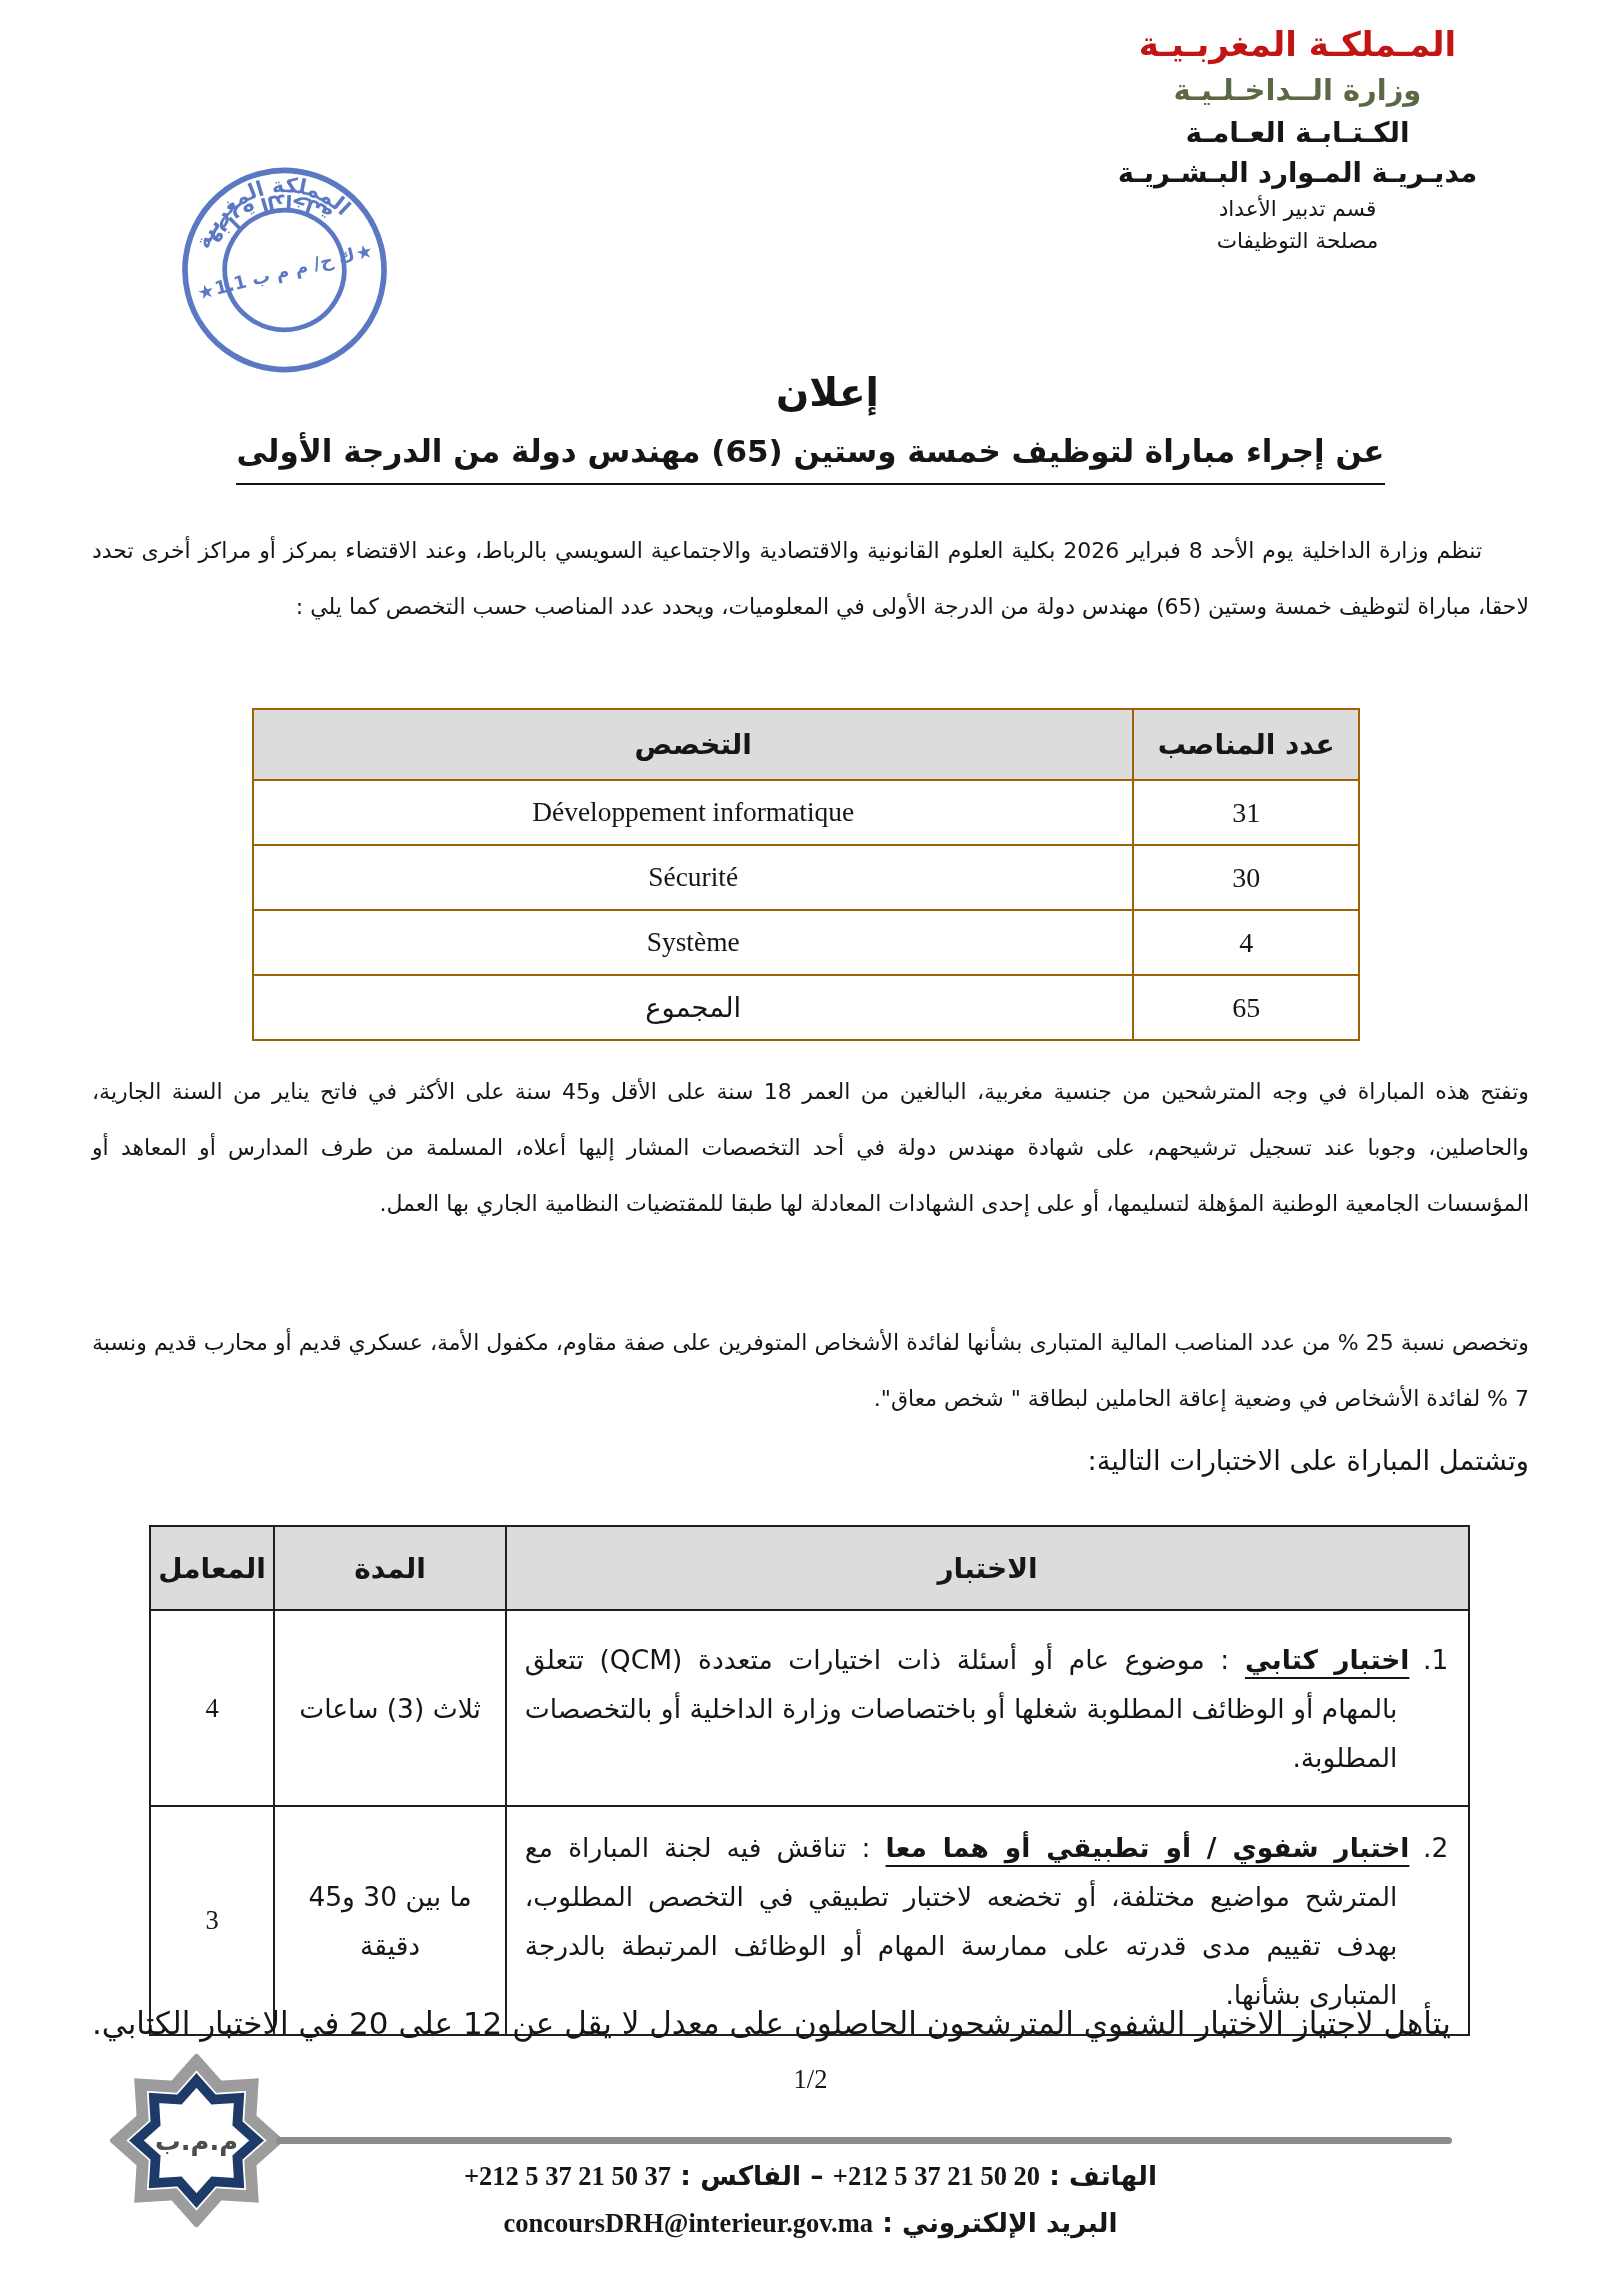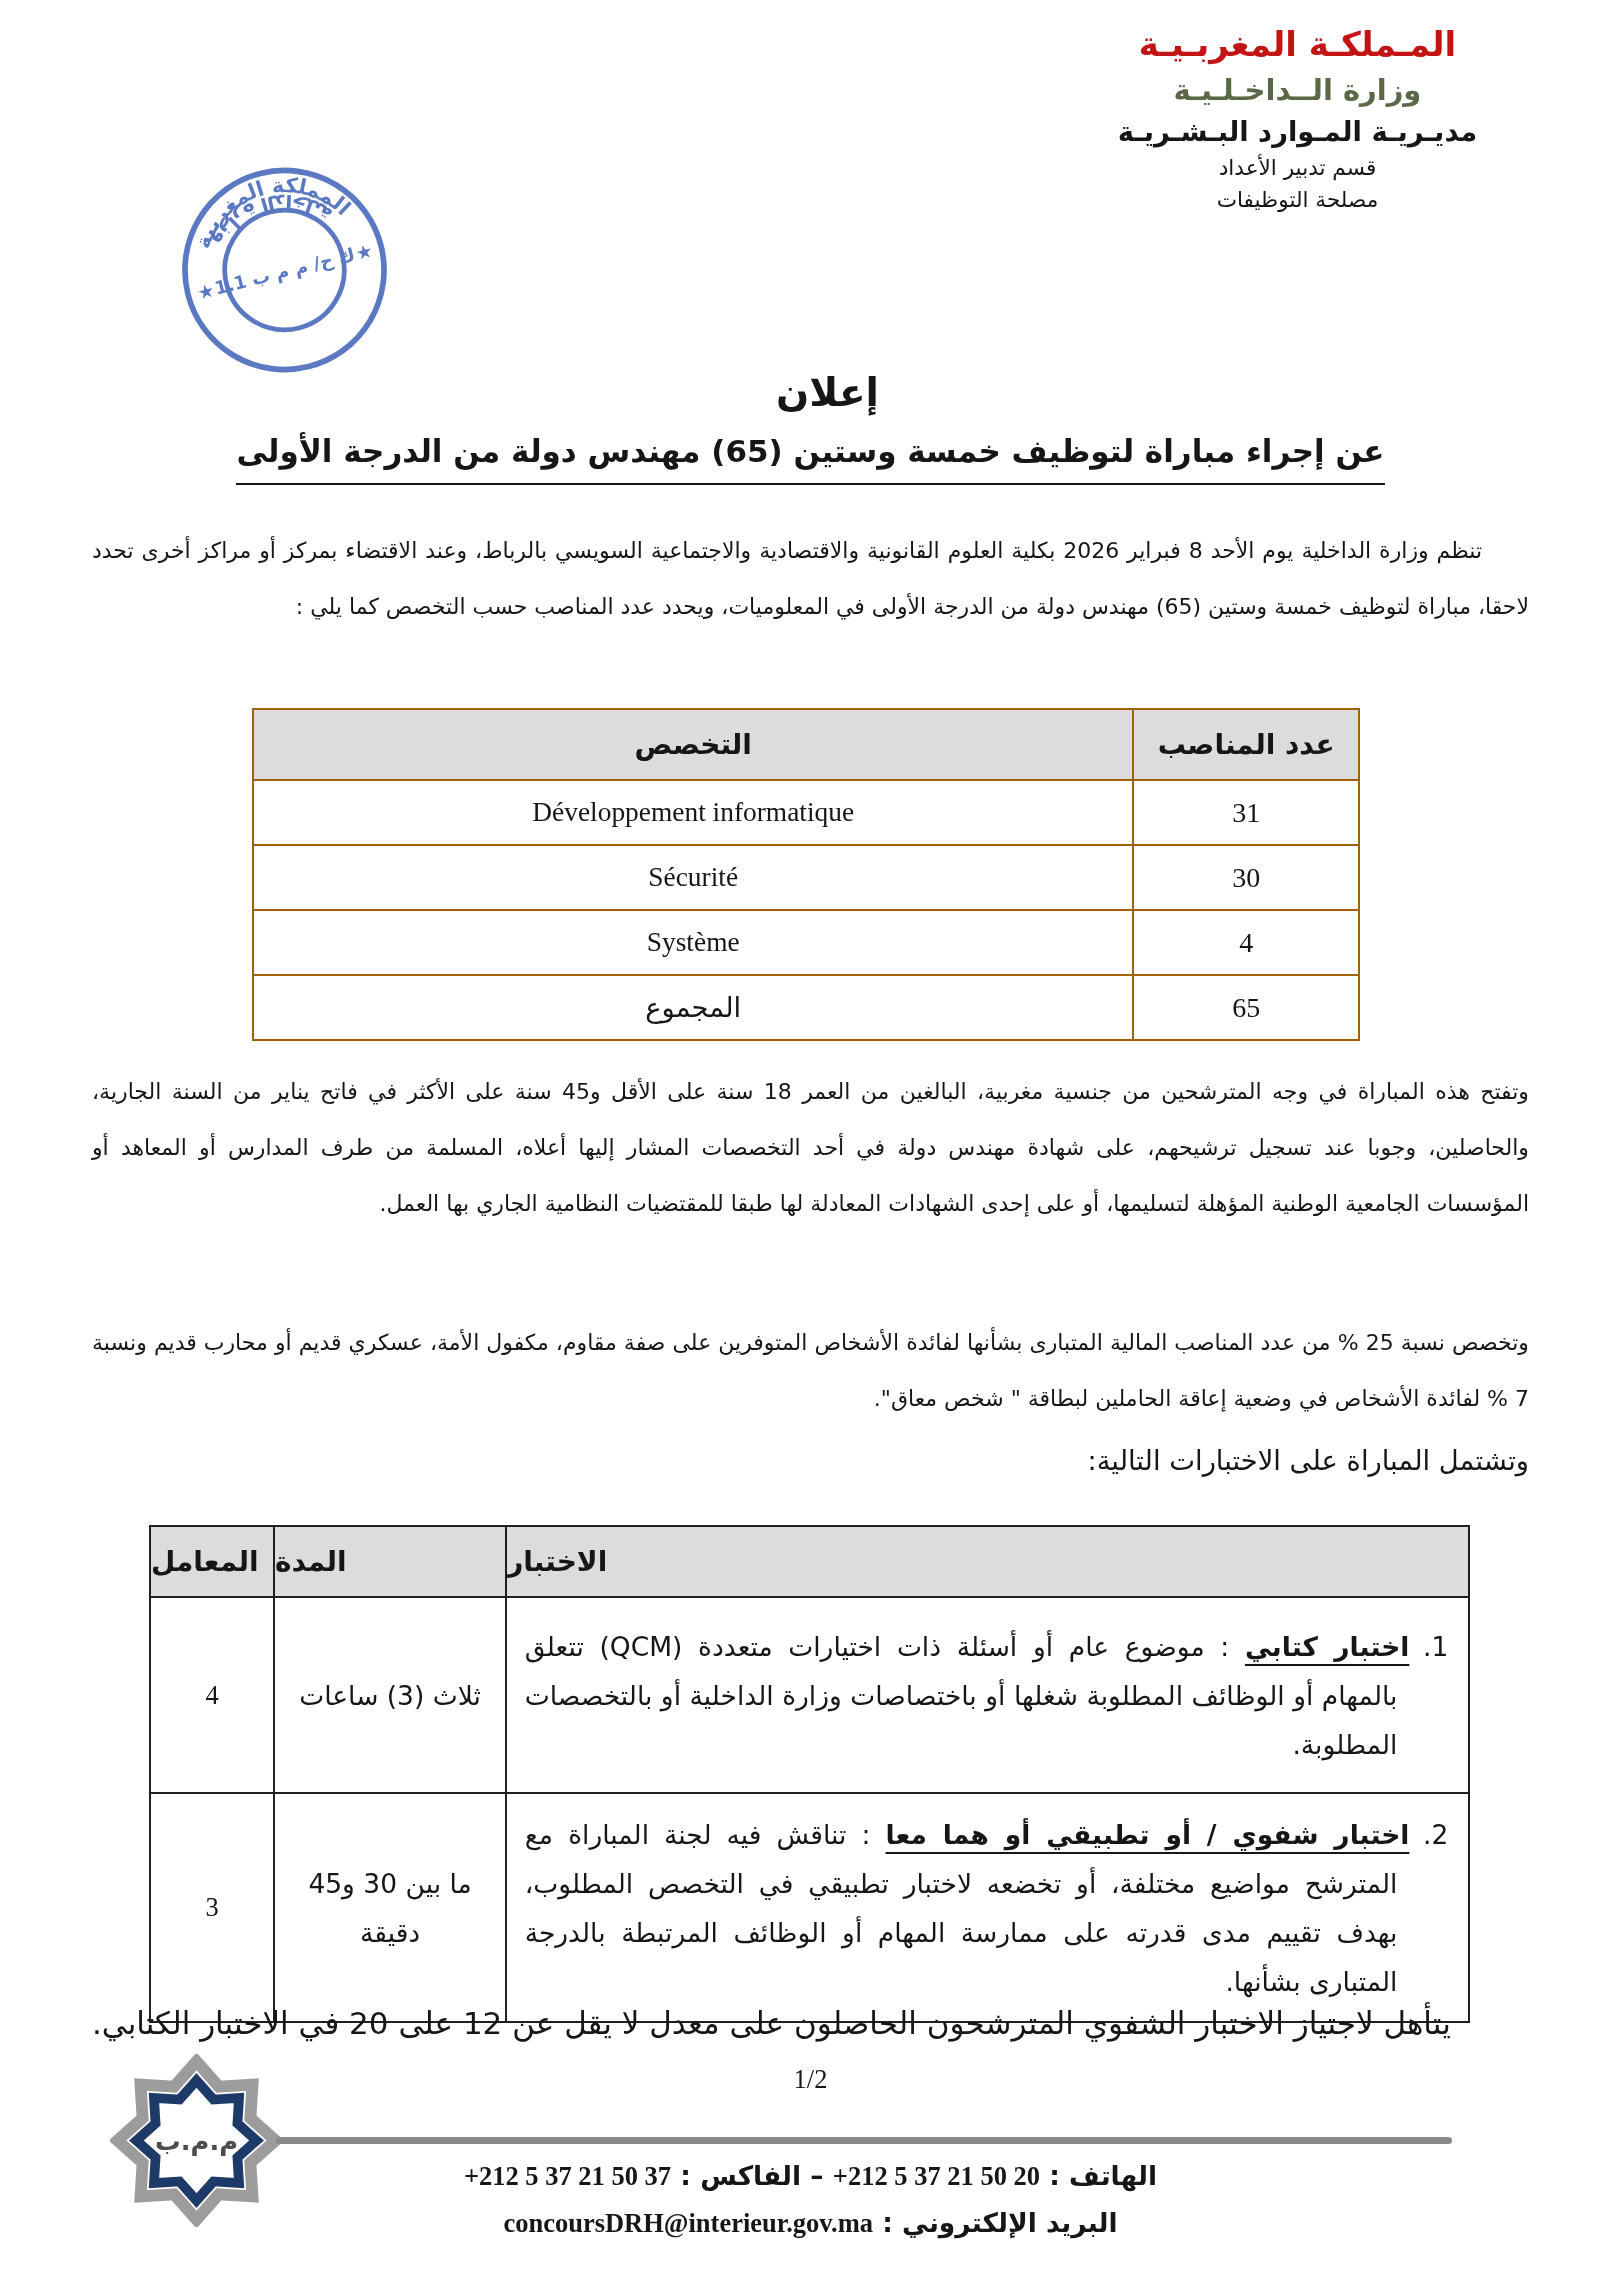--- a/index.html
+++ b/index.html
@@ -44,21 +44,21 @@
   .tbl1 { position:absolute; top:708px; left:252px; width:1108px; border:2.9px solid #1f1f1f; }
   .tbl1 th, .tbl1 td { border:2px solid #a16207; text-align:center; vertical-align:middle; }
   .tbl1 th { background:#dcdcdc; font-size:28px; font-weight:bold; height:71px; }
   .tbl1 td { height:65px; font-size:27.4px; }
   .latin { font-family:"Liberation Serif","DejaVu Serif",serif; }
   .tbl1 .count { font-family:"Liberation Serif","DejaVu Serif",serif; font-size:28px; }
   .tbl1 .total-row td { font-weight:normal; }
   .tbl2 { position:absolute; top:1525px; left:149px; width:1321px; border:2.9px solid #1f1f1f;
           table-layout:fixed; }
   .tbl2 th, .tbl2 td { border:2px solid #1f1f1f; vertical-align:middle; }
-  .tbl2 th { background:#dcdcdc; font-size:28px; font-weight:bold; height:71px; text-align:left; }
+  .tbl2 th { background:#dcdcdc; font-size:28px; font-weight:bold; height:84px; text-align:center; }
   .tbl2 td { height:196px; font-size:26.5px; }
   .exam-cell { padding:15.7px 19.6px 15.7px 17.6px; }
   .exam-content { text-align:justify; line-height:49px; padding-right:51px; text-indent:-51px; }
   .exam-num { margin-left:13.7px; }
   .exam-title { font-weight:bold; text-decoration:underline; text-underline-offset:7.8px;
                 text-decoration-thickness:2px; }
   .center-cell { text-align:center; line-height:49px; padding:5.9px 19.6px; }
   .coef { font-family:"Liberation Serif","DejaVu Serif",serif; font-size:28px; text-align:center; }
   
   .qual-note { position:absolute; top:2005px; right:150px; left:92px; font-size:31px;
@@ -76,20 +76,21 @@
   .footer-line .latin { font-weight:bold; }
 </style>
 </head>
 <body>
 
 <div class="page">
 
   <div class="letterhead">
     <div class="lh-kingdom">المـملكـة المغربـيـة</div>
     <div class="lh-ministry">وزارة الــداخـلـيـة</div>
+    <div class="lh-secretariat">الكـتـابـة العـامـة</div>
     <div class="lh-directorate">مديـريـة المـوارد البـشـريـة</div>
     <div class="lh-department">قسم تدبير الأعداد</div>
     <div class="lh-service">مصلحة التوظيفات</div>
   </div>
 
   <svg class="stamp" viewBox="0 0 230 230">
     <defs>
       <path id="arcTop" d="M 31,117 A 84,84 0 0 1 199,117"></path>
       <path id="arcBottom" d="M 199,120 A 84,84 0 0 0 31,120"></path>
     </defs>

